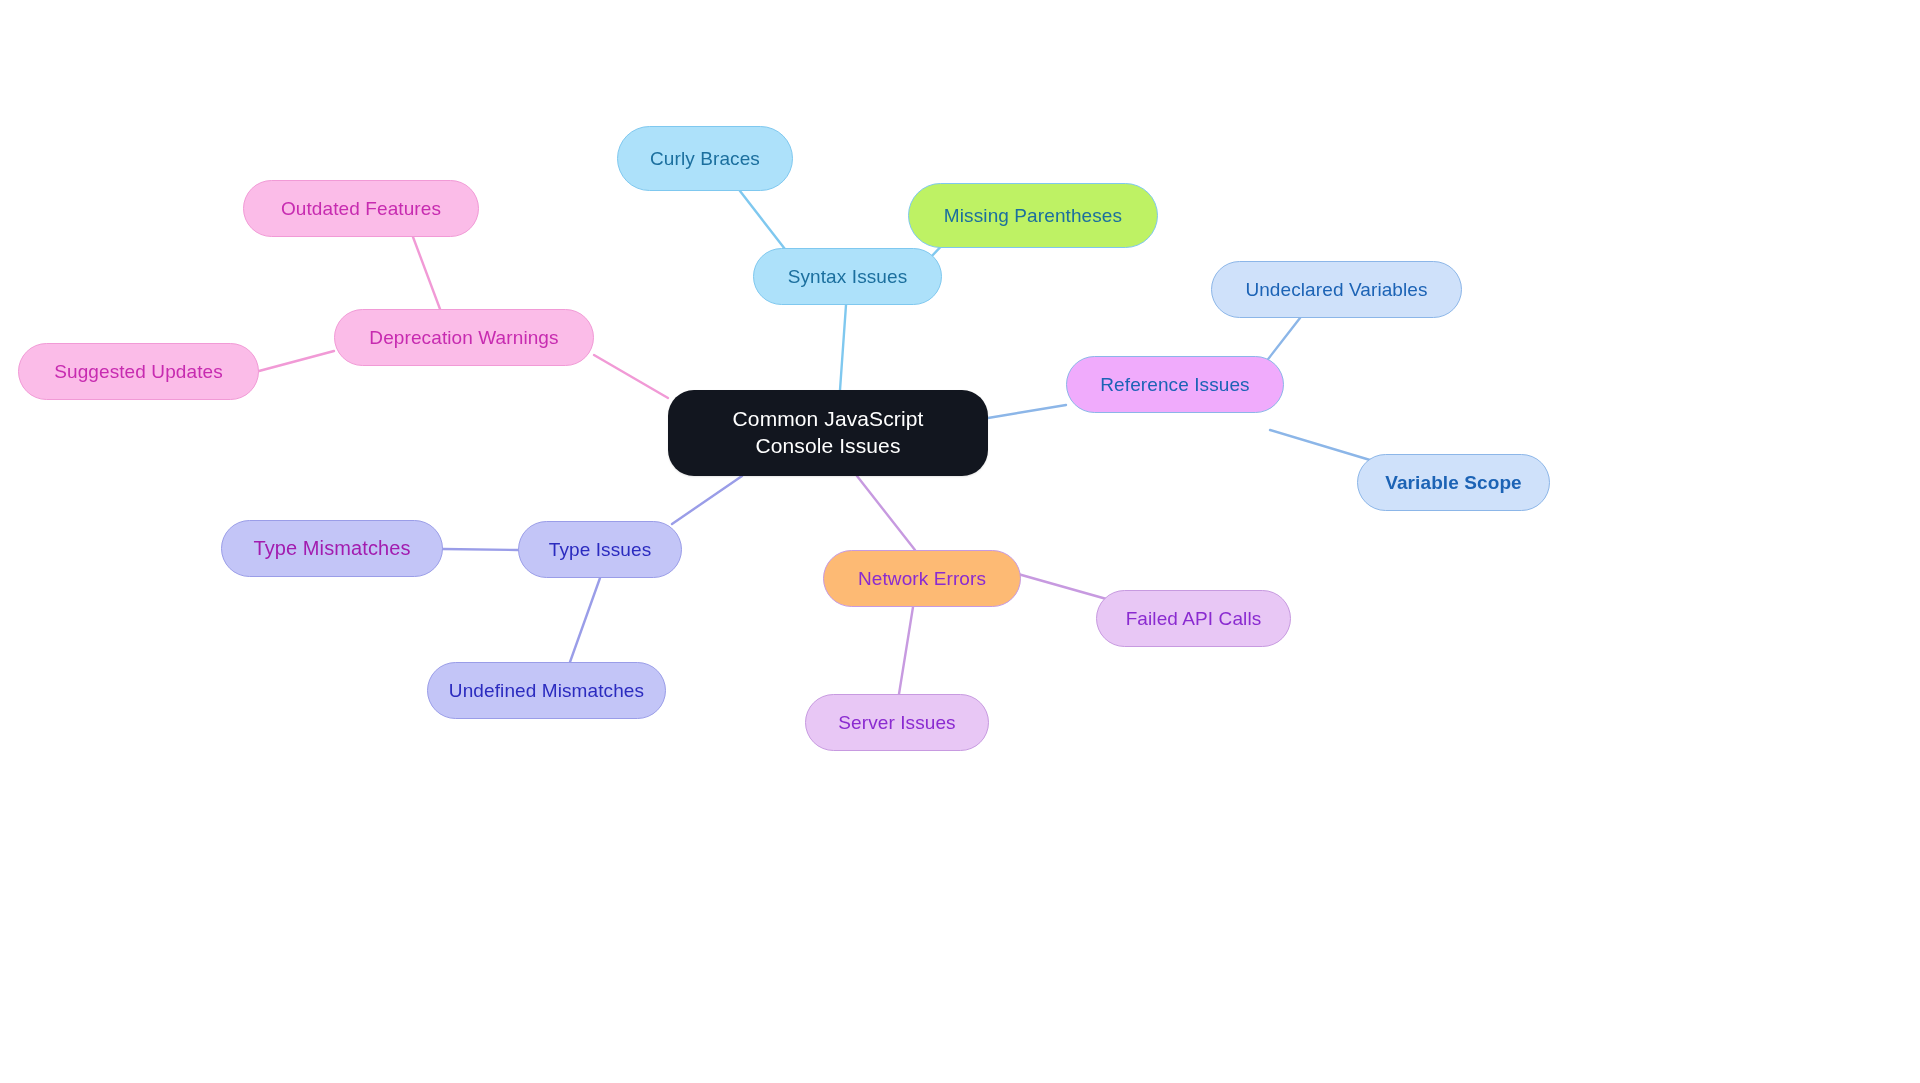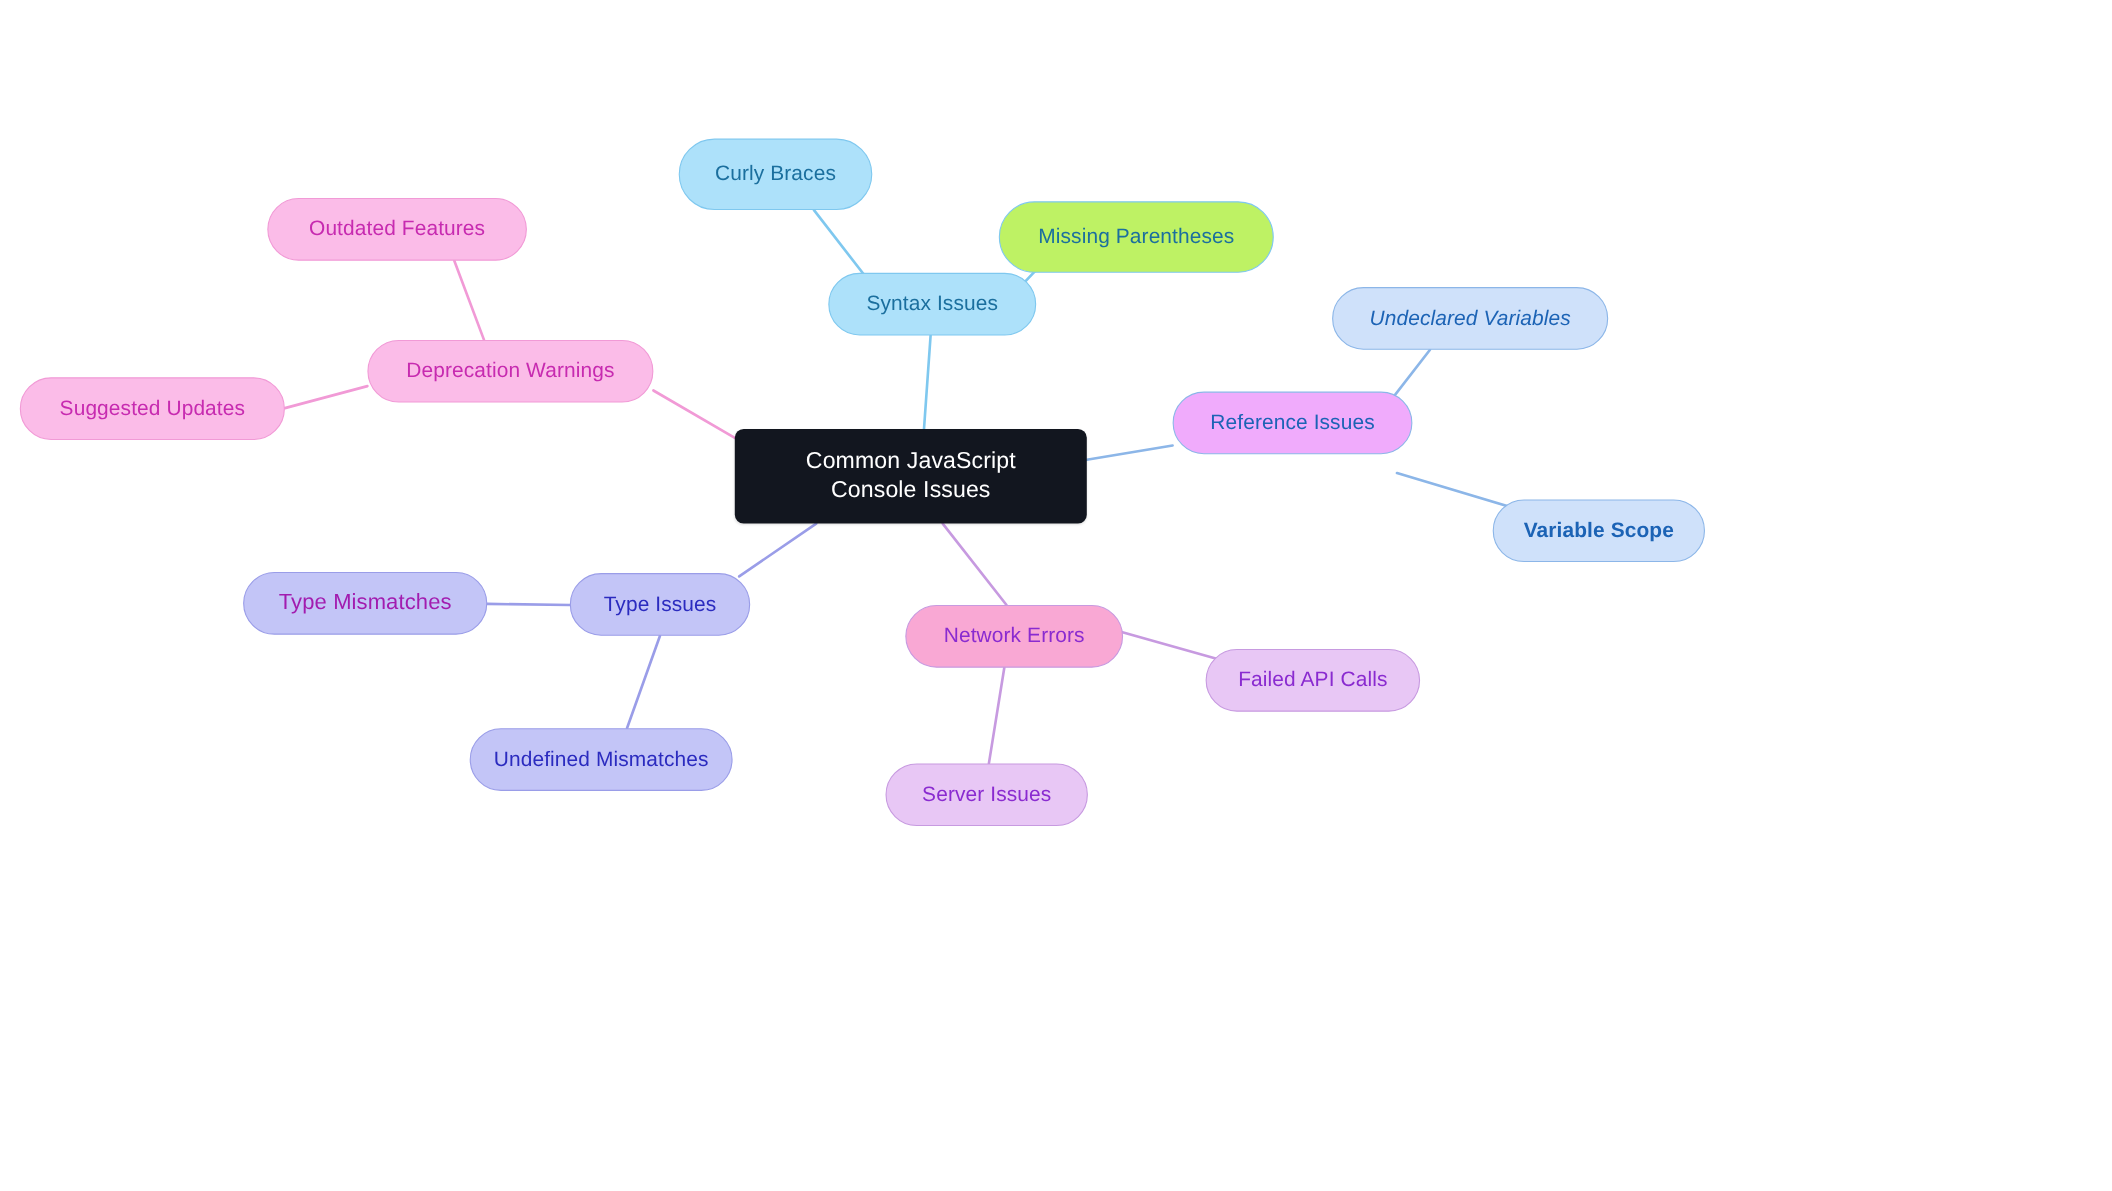--- a/index.html
+++ b/index.html
@@ -31,21 +31,21 @@
     align-items: center;
     justify-content: center;
     text-align: center;
     border-style: solid;
     border-width: 1px;
     border-radius: 999px;
     white-space: nowrap;
     letter-spacing: 0.1px;
   }
   .node.root {
-    border-radius: 8px;
+    border-radius: 26px;
     white-space: normal;
     line-height: 1.28;
     border-width: 0;
     padding: 0 26px;
     box-shadow: 0 1px 2px rgba(0,0,0,0.10);
   }
 </style>
 </head>
 <body>
 
@@ -70,21 +70,21 @@
   <div id="node-layer">
       <div class="node" style="left: 617px; top: 126px; width: 176px; height: 65px; background: rgb(173, 225, 250); color: rgb(27, 111, 158); border-color: rgb(127, 200, 239); font-size: 19px;">
         <span>Curly Braces</span>
       </div>
       <div class="node" style="left: 908px; top: 135px; width: 250px; height: 65px; background: #bef264; color: rgb(27, 111, 158); border-color: rgb(127, 200, 239); font-size: 19px; margin-top: 48px;">
         <span>Missing Parentheses</span>
       </div>
       <div class="node" style="left: 753px; top: 248px; width: 189px; height: 57px; background: rgb(173, 225, 250); color: rgb(27, 111, 158); border-color: rgb(127, 200, 239); font-size: 19px;">
         <span>Syntax Issues</span>
       </div>
-      <div class="node" style="left: 1211px; top: 261px; width: 251px; height: 57px; background: rgb(207, 225, 250); color: rgb(28, 99, 181); border-color: rgb(140, 182, 232); font-size: 19px; font-style: italic;">
+      <div class="node" style="left: 1211px; top: 261px; width: 251px; height: 57px; background: rgb(207, 225, 250); color: rgb(28, 99, 181); border-color: rgb(140, 182, 232); font-size: 19px;">
         <span>Undeclared Variables</span>
       </div>
       <div class="node" style="left: 1357px; top: 454px; width: 193px; height: 57px; background: rgb(207, 225, 250); color: rgb(28, 99, 181); border-color: rgb(140, 182, 232); font-size: 19px; font-weight: bold;">
         <span>Variable Scope</span>
       </div>
       <div class="node" style="left: 1066px; top: 356px; width: 218px; height: 57px; background: #f0abfc; color: rgb(28, 99, 181); border-color: rgb(140, 182, 232); font-size: 19px;">
         <span>Reference Issues</span>
       </div>
       <div class="node" style="left: 221px; top: 520px; width: 222px; height: 57px; background: rgb(195, 197, 247); color: #a21caf; border-color: rgb(154, 157, 232); font-size: 20px;">
         <span>Type Mismatches</span>
@@ -94,21 +94,21 @@
       </div>
       <div class="node" style="left: 518px; top: 521px; width: 164px; height: 57px; background: rgb(195, 197, 247); color: rgb(43, 43, 191); border-color: rgb(154, 157, 232); font-size: 19px;">
         <span>Type Issues</span>
       </div>
       <div class="node" style="left: 1096px; top: 590px; width: 195px; height: 57px; background: rgb(232, 199, 245); color: rgb(138, 43, 208); border-color: rgb(199, 154, 224); font-size: 19px;">
         <span>Failed API Calls</span>
       </div>
       <div class="node" style="left: 805px; top: 694px; width: 184px; height: 57px; background: rgb(232, 199, 245); color: rgb(138, 43, 208); border-color: rgb(199, 154, 224); font-size: 19px;">
         <span>Server Issues</span>
       </div>
-      <div class="node" style="left: 823px; top: 550px; width: 198px; height: 57px; background: #f9a8d4; color: rgb(138, 43, 208); border-color: rgb(199, 154, 224); font-size: 19px;">
+      <div class="node" style="left: 823px; top: 550px; width: 198px; height: 57px; background: #fdba74; color: rgb(138, 43, 208); border-color: rgb(199, 154, 224); font-size: 19px;">
         <span>Network Errors</span>
       </div>
       <div class="node" style="left: 243px; top: 180px; width: 236px; height: 57px; background: rgb(251, 188, 232); color: rgb(199, 43, 176); border-color: rgb(241, 154, 214); font-size: 19px;">
         <span>Outdated Features</span>
       </div>
       <div class="node" style="left: 18px; top: 343px; width: 241px; height: 57px; background: rgb(251, 188, 232); color: rgb(199, 43, 176); border-color: rgb(241, 154, 214); font-size: 19px;">
         <span>Suggested Updates</span>
       </div>
       <div class="node" style="left: 334px; top: 309px; width: 260px; height: 57px; background: rgb(251, 188, 232); color: rgb(199, 43, 176); border-color: rgb(241, 154, 214); font-size: 19px;">
         <span>Deprecation Warnings</span>

